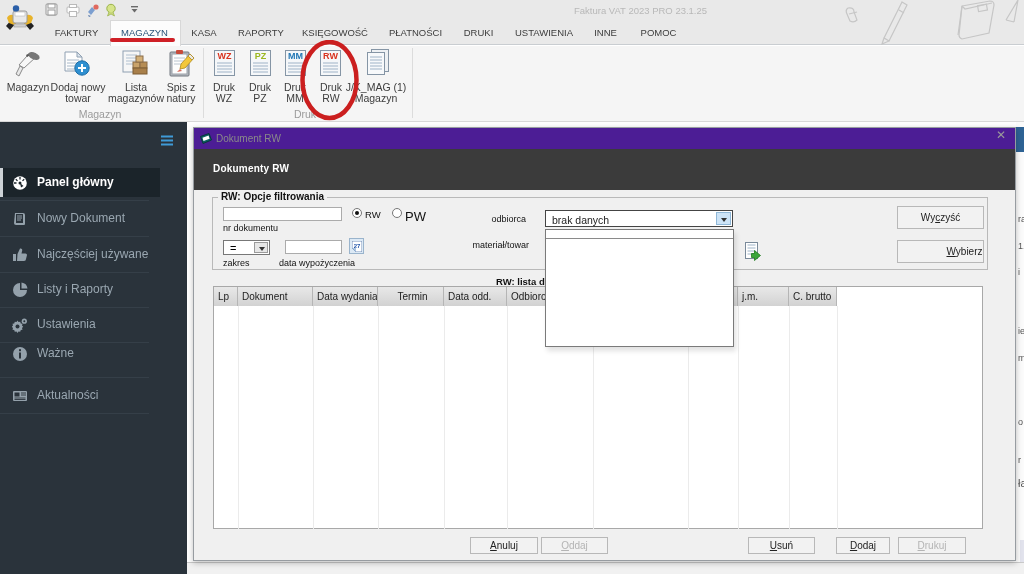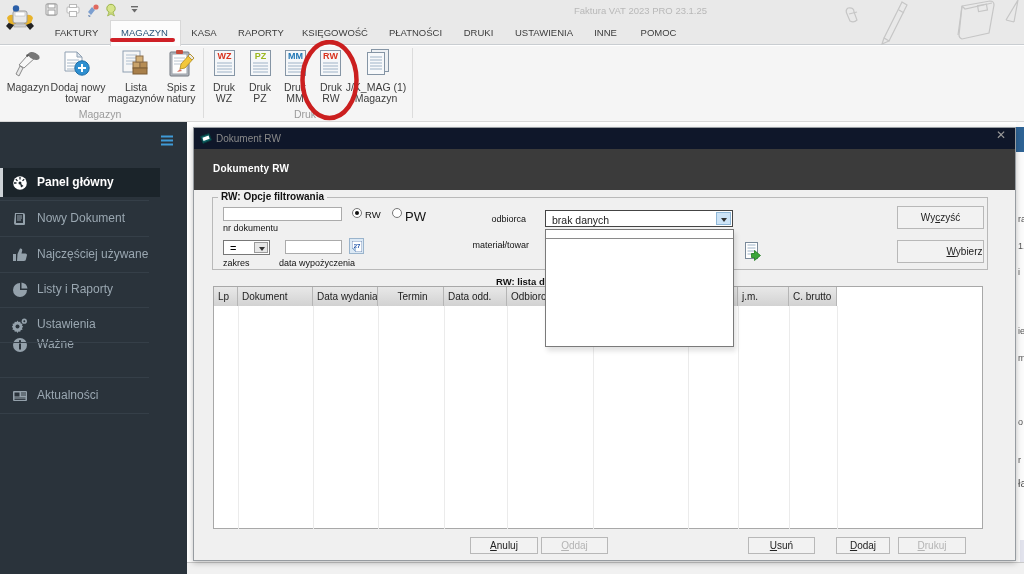--- a/index.html
+++ b/index.html
@@ -21,21 +21,21 @@
   #sidebar { left:0; top:122px; width:187px; height:452px; background:#2a333b; }
   .sbitem { left:0; width:160px; height:29px; color:#9aa7b1; font-size:12px; line-height:29px; white-space:nowrap; }
   .sbitem .ic { position:absolute; left:12px; top:7px; width:16px; height:16px; text-align:center; font-size:12px; line-height:16px; }
   .sbitem .tx { position:absolute; left:37px; top:0; }
   .sbsep { left:0; width:149px; height:1px; background:#353f48; }
   
   #statusbar { left:187px; top:562px; width:837px; height:12px; background:#f1f1f1; border-top:1px solid #c9c9c9; }
   
   
   #dialog { left:193px; top:127px; width:823px; height:434px; background:#f0f0f0; border:1px solid #979ca1; box-shadow:0 2px 6px rgba(0,0,0,0.25); }
-  #dlg-title { left:0; top:0; width:821px; height:21px; background:#0f172a; }
+  #dlg-title { left:0; top:0; width:821px; height:21px; background:#4c1d95; }
   #dlg-band { left:0; top:21px; width:821px; height:41px; background:#3b3b3b; }
   #dlg-band span { position:absolute; left:19px; top:14px; color:#fff; font-weight:bold; font-size:10px; letter-spacing:0.2px; }
   .fs { border:1px solid #b9b9b9; }
   .inp { background:#fff; border:1px solid #ababab; }
   .lbl { font-size:9px; color:#111; }
   .btn { background:#f2f2f2; border:1px solid #b8b8b8; font-size:10px; color:#222; text-align:center; }
   .btn.dis { color:#b4b4b4; }
   
   #grid { left:19px; top:158px; width:770px; height:243px; background:#fff; border:1px solid #a8a8a8; }
   .hcell { top:0; height:19px; background:linear-gradient(#e8e8e8,#d2d2d2); border-right:1px solid #b5b5b5; font-size:10px; color:#222; line-height:19px; padding-left:4px; white-space:nowrap; overflow:hidden; }
@@ -228,21 +228,21 @@
       <svg class="ic" viewBox="0 0 16 16">
         <g fill="#94a1ab">
           <path d="M5.5 3.6 l1 1.5 1.7 -0.3 0.6 1.7 1.7 0.3 -0.5 1.7 1.2 1.3 -1.2 1.3 0.5 1.7 -1.7 0.3 -0.6 1.7 -1.7 -0.3 -1 1.5 -1 -1.5 -1.7 0.3 -0.6 -1.7 -1.7 -0.3 0.5 -1.7 -1.2 -1.3 1.2 -1.3 -0.5 -1.7 1.7 -0.3 0.6 -1.7 1.7 0.3 z"></path>
           <circle cx="12.3" cy="4.2" r="2.6"></circle>
         </g>
         <circle cx="5.5" cy="9.5" r="2" fill="#2a333b"></circle>
         <circle cx="12.3" cy="4.2" r="1" fill="#2a333b"></circle>
       </svg>
       <span class="tx">Ustawienia</span>
     </div>
-    <div class="sbitem abs" style="top:208px;text-align:right;">
+    <div class="sbitem abs" style="top:217px;text-align:right;">
       <svg class="ic" viewBox="0 0 16 16">
         <circle cx="8" cy="8" r="7" fill="#94a1ab"></circle>
         <rect x="7" y="6.5" width="2" height="6" fill="#2a333b"></rect>
         <rect x="7" y="3.2" width="2" height="2" fill="#2a333b"></rect>
       </svg>
       <span class="tx">Ważne</span>
     </div>
     <div class="sbitem abs" style="top:259px;">
       <svg class="ic" viewBox="0 0 16 16">
         <rect x="1" y="3" width="14" height="10" rx="1" fill="#94a1ab"></rect>

